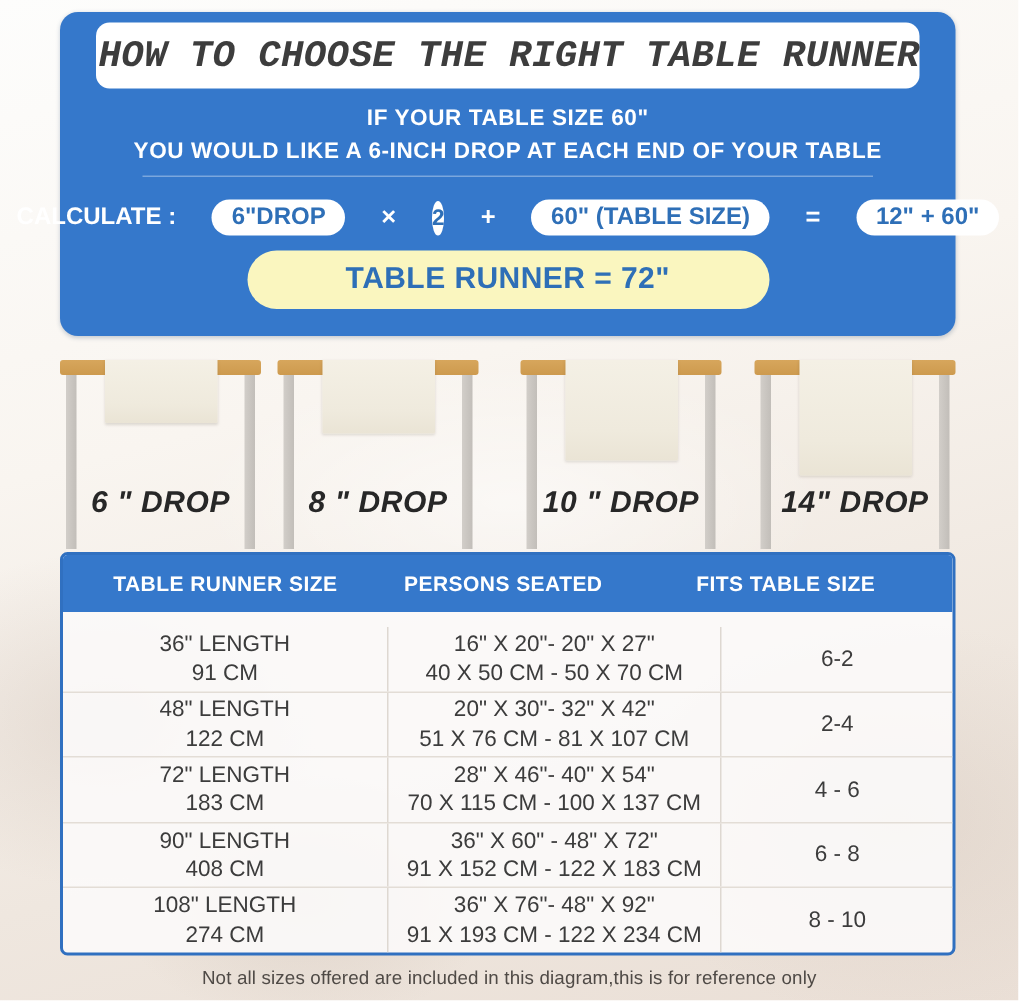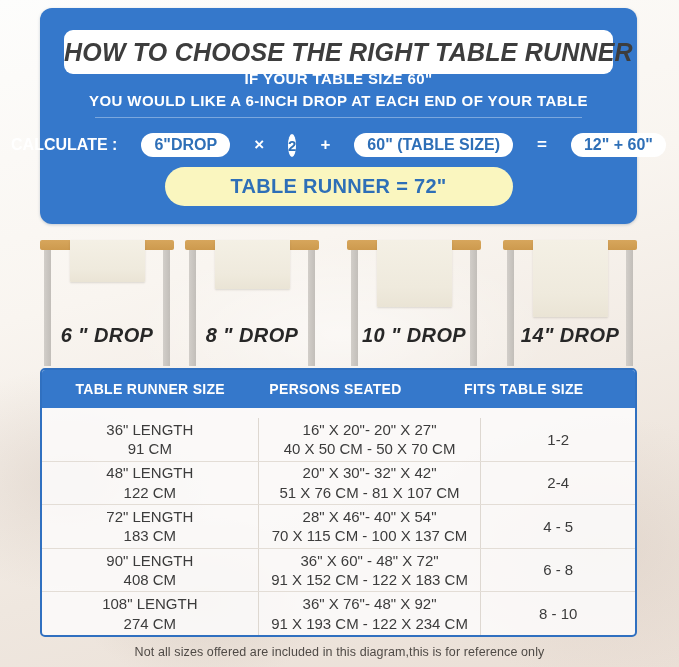--- a/index.html
+++ b/index.html
@@ -12,23 +12,23 @@
       radial-gradient(ellipse 300px 130px at 50% 50%, rgba(255,255,255,.55), transparent 70%),
       radial-gradient(ellipse 180px 120px at 30% 90%, rgba(190,174,160,.28), transparent 70%),
       linear-gradient(165deg,#fdfdfc 0%, #f9f5f0 38%, #efe7df 72%, #eadfd6 100%);
   }
   
   .top-panel{
     position:absolute;left:40px;top:8px;width:597px;height:216px;
     background:#3578cb;border-radius:12px;box-shadow:0 1px 3px rgba(40,70,110,.25);
   }
   .title-box{
-    position:absolute;left:24px;right:24px;top:22px;height:44px;
+    position:absolute;left:24px;right:24px;top:7px;height:44px;
     background:#ffffff;border-radius:9px;
-    display:flex;align-items:center;justify-content:flex-start;
+    display:flex;align-items:center;justify-content:flex-end;font-family:Liberation Mono, monospace;
   }
   .title-box span{
     font-size:25px;font-weight:bold;font-style:italic;color:#3d3d3d;
     letter-spacing:.2px;white-space:nowrap;
   }
   .subtitle{
     position:absolute;left:0;right:0;text-align:center;color:#ffffff;
     font-weight:bold;letter-spacing:.4px;
   }
   .subtitle.line1{top:62px;font-size:15px;}
@@ -190,21 +190,21 @@
 
       <div class="st-row">
         <div class="cell col1">
           <div>36" LENGTH</div>
           <div>91 CM</div>
         </div>
         <div class="cell col2">
           <div>16" X 20"- 20" X 27"</div>
           <div>40 X 50 CM - 50 X 70 CM</div>
         </div>
-        <div class="cell col3">1-2</div>
+        <div class="cell col3">6-2</div>
       </div>
 
       <div class="st-row">
         <div class="cell col1">
           <div>48" LENGTH</div>
           <div>122 CM</div>
         </div>
         <div class="cell col2">
           <div>20" X 30"- 32" X 42"</div>
           <div>51 X 76 CM - 81 X 107 CM</div>
@@ -214,21 +214,21 @@
 
       <div class="st-row">
         <div class="cell col1">
           <div>72" LENGTH</div>
           <div>183 CM</div>
         </div>
         <div class="cell col2">
           <div>28" X 46"- 40" X 54"</div>
           <div>70 X 115 CM - 100 X 137 CM</div>
         </div>
-        <div class="cell col3">4 - 5</div>
+        <div class="cell col3">4 - 6</div>
       </div>
 
       <div class="st-row">
         <div class="cell col1">
           <div>90" LENGTH</div>
           <div>408 CM</div>
         </div>
         <div class="cell col2">
           <div>36" X 60" - 48" X 72"</div>
           <div>91 X 152 CM - 122 X 183 CM</div>

